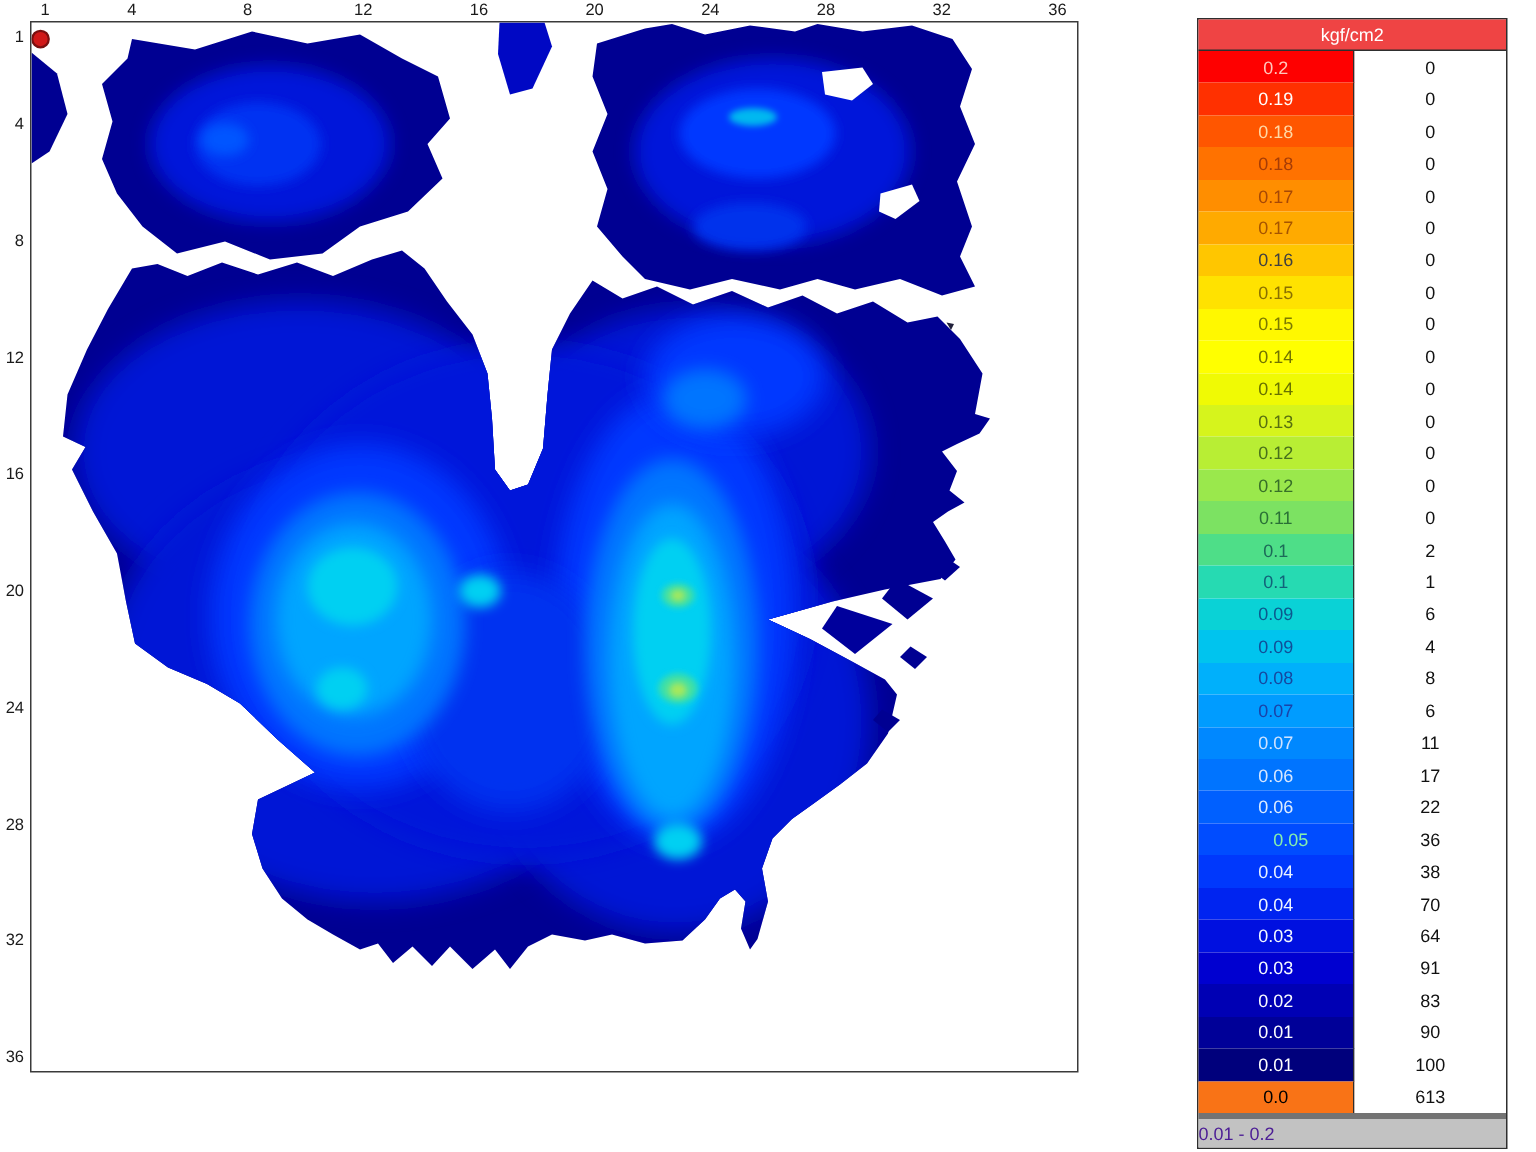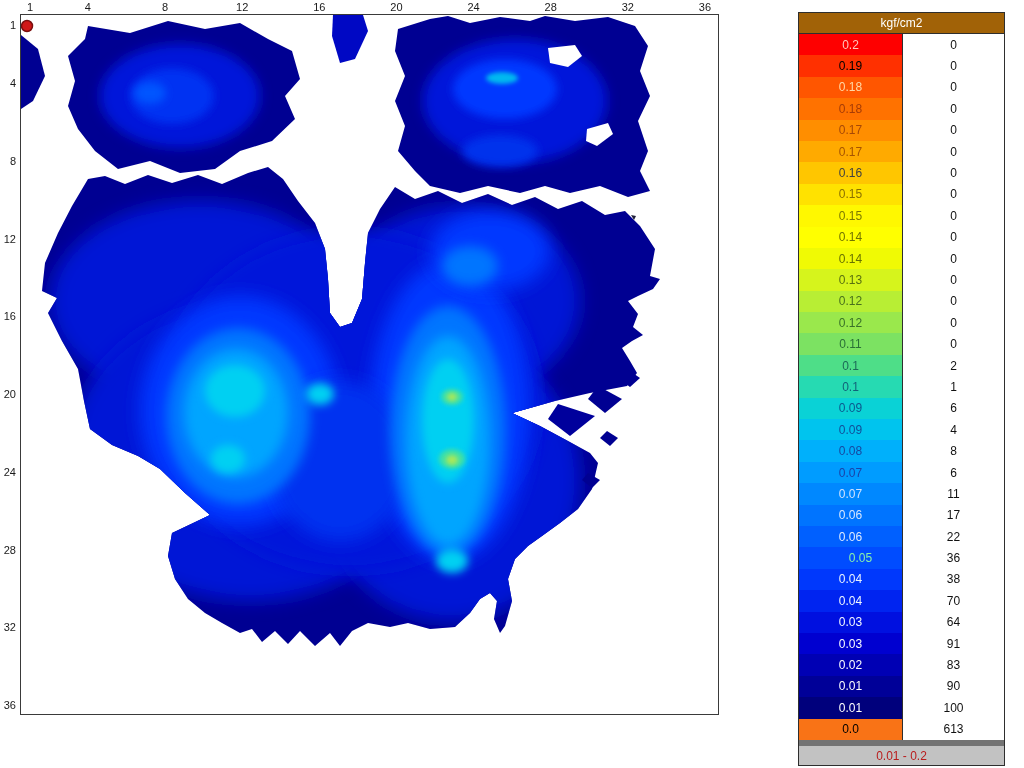--- a/index.html
+++ b/index.html
@@ -14,22 +14,22 @@
   #legend{position:absolute;left:798px;top:12px;width:207px;height:754px;
           display:flex;flex-direction:column;border:1px solid #2e2e2e;box-sizing:border-box;
           background:#fff;font-size:12px;}
   #legend-header{height:20px;flex:0 0 20px;color:#fff;display:flex;align-items:center;
                  justify-content:center;border-bottom:1px solid #2e2e2e;}
   #legend-body{flex:1 1 auto;display:flex;flex-direction:column;}
   .lrow{flex:1 1 0;display:flex;min-height:0;}
   .lval{width:104px;flex:0 0 104px;display:flex;align-items:center;justify-content:center;
         border-right:1px solid #2e2e2e;box-sizing:border-box;}
   .lcnt{flex:1 1 auto;display:flex;align-items:center;justify-content:center;color:#111;background:#fff;}
-  #legend-footer{height:19px;flex:0 0 19px;display:flex;align-items:center;justify-content:center;
-                 color:#b91c1c;border-top:6px solid #737373;}
+  #legend-footer{height:19px;flex:0 0 19px;display:flex;align-items:center;
+                 color:#4c1d95;border-top:4px solid #737373;}
 </style>
 </head>
 <body>
 
 <div id="screen">
 
   <div>
       <span class="ax" style="left: 30px; top: 1px; transform: translateX(-50%);">1</span>
       <span class="ax" style="left: 87.8571px; top: 1px; transform: translateX(-50%);">4</span>
       <span class="ax" style="left: 165px; top: 1px; transform: translateX(-50%);">8</span>
@@ -134,30 +134,30 @@
       <path fill="#00009c" d="M537,389 L574,401 L549,421 L527,404 Z"></path>
       <path fill="#000092" d="M586,416 L597,423 L589,431 L579,423 Z"></path>
       <path fill="#000092" d="M567,458 L579,465 L571,473 L561,465 Z"></path>
       <path fill="#20203a" d="M610,200 L615,201 L613,205 Z"></path>
 
       <circle cx="6" cy="11" r="5.5" fill="#d01818" stroke="#7a0f0f" stroke-width="1.5"></circle>
     </svg>
   </div>
 
   <div id="legend">
-    <div id="legend-header" style="background: #a16207;">
+    <div id="legend-header" style="background: #ef4444;">
       <span>kgf/cm2</span>
     </div>
     <div id="legend-body">
         <div class="lrow">
           <div class="lval" style="background: rgb(254, 0, 0); color: rgb(255, 198, 188);">0.2</div>
           <div class="lcnt">0</div>
         </div>
         <div class="lrow">
-          <div class="lval" style="background: rgb(255, 48, 0); color: #000000;">0.19</div>
+          <div class="lval" style="background: rgb(255, 48, 0); color: #ffffff;">0.19</div>
           <div class="lcnt">0</div>
         </div>
         <div class="lrow">
           <div class="lval" style="background: rgb(255, 86, 0); color: rgb(255, 217, 166);">0.18</div>
           <div class="lcnt">0</div>
         </div>
         <div class="lrow">
           <div class="lval" style="background: rgb(255, 114, 0); color: rgb(166, 60, 6);">0.18</div>
           <div class="lcnt">0</div>
         </div>

